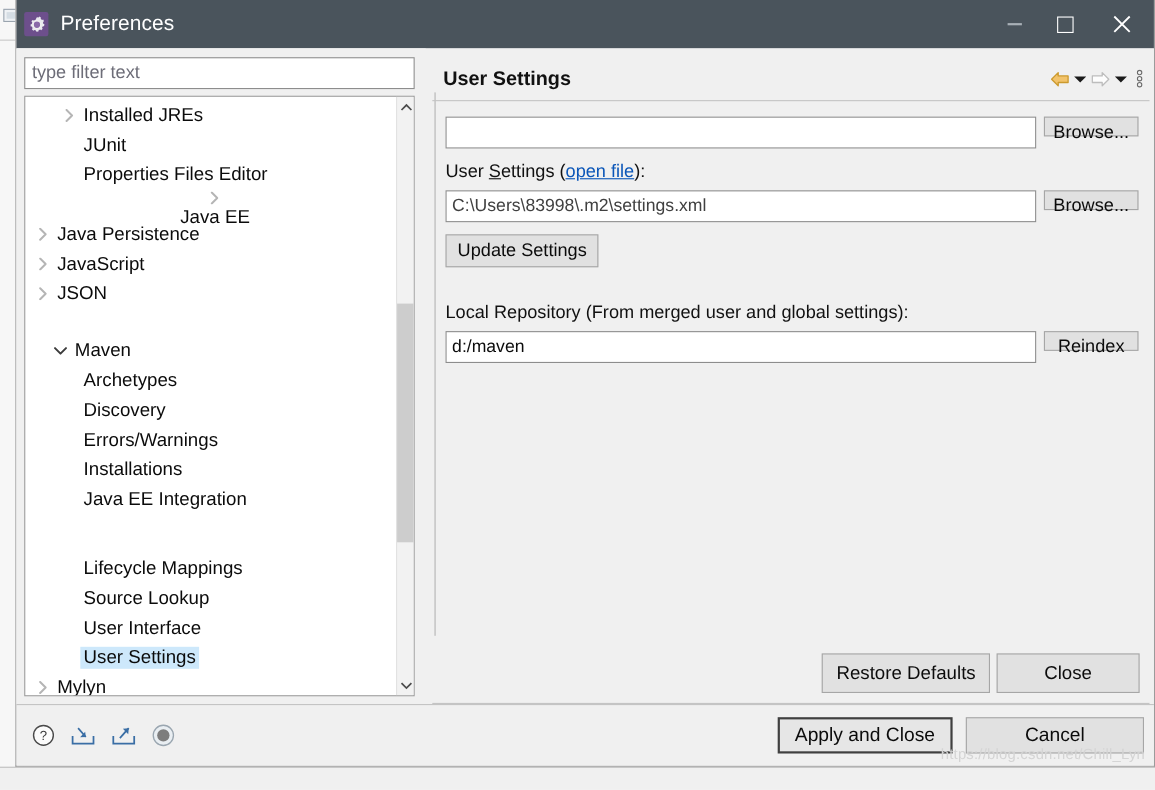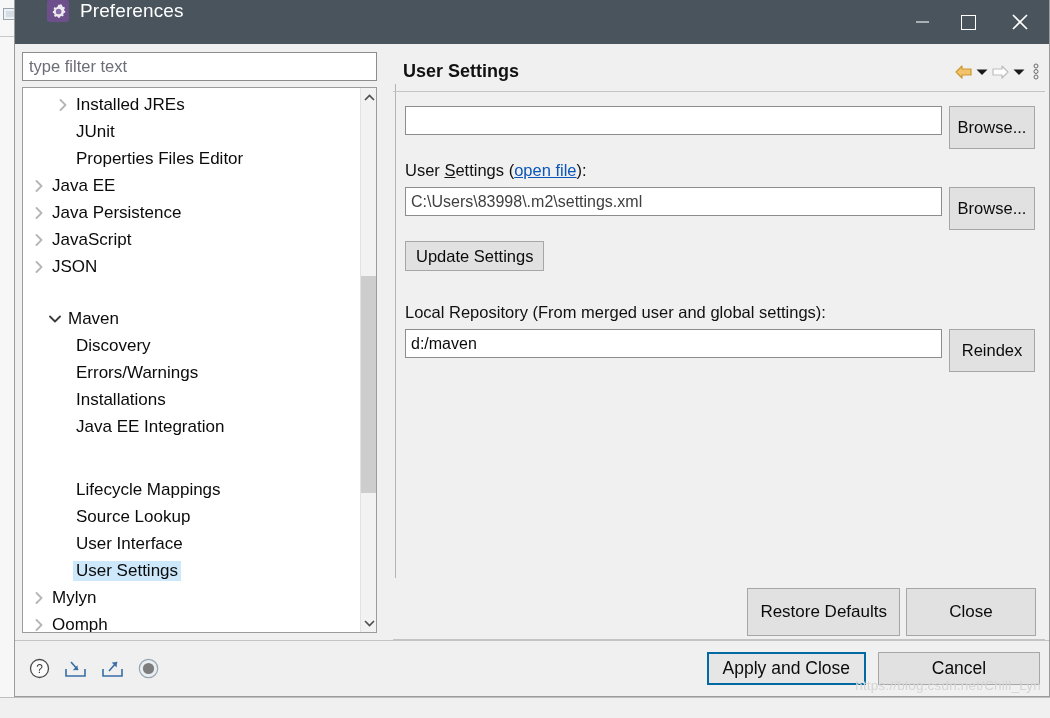--- a/index.html
+++ b/index.html
@@ -40,23 +40,22 @@
     background: #f0f0f0;
     border: 1px solid #9b9b9b;
     border-top: none;
     display: flex; flex-direction: column;
   }
 
   
   .titlebar {
     height: 44px; flex: 0 0 44px;
     background: #4a545c;
-    display: flex; 
+    display: flex; align-items: center;
     position: relative;
-    padding-left: 25px;
   }
   .title-gear {
     position: relative; width: 22px; height: 22px; margin-left: 7px;
     background: #6d4f8c; border-radius: 2px;
     display: flex; align-items: center; justify-content: center;
   }
   .title-gear svg { display: block; }
   .title-text {
     margin-left: 11px; color: #ffffff;
     font-size: 19px; letter-spacing: .1px;
@@ -173,59 +172,59 @@
     flex: 0 0 537px; height: 29px;
     border: 1px solid #8d8d8d; background: #ffffff;
     font-size: 16px; padding: 0 5px; line-height: 27px;
     color: #0b0b0b;
     font-family: "Liberation Sans", sans-serif; outline: none;
   }
   .text-input.muted { color: #404040; }
   .btn {
     background: #e1e1e1; border: 1px solid #a6a6a6;
     font-size: 16.5px; color: #0b0b0b;
-    padding: 0 9px; height: 43px; line-height: 27px;
+    padding: 0 9px; height: 18px; line-height: 27px;
     font-family: "Liberation Sans", sans-serif;
     cursor: default; white-space: nowrap;
   }
   .btn.browse { flex: 0 0 86px; text-align: center; padding: 0; }
   .btn.reindex { flex: 0 0 86px; text-align: center; padding: 0; }
   .spacer-12 { height: 12px; }
   .spacer-32 { height: 32px; }
 
   .update-row { margin-top: 11px; }
   .btn.update { height: 30px; line-height: 28px; padding: 0 10px; }
 
   .rp-footer {
     flex: 0 0 56px; display: flex; align-items: center;
     justify-content: flex-end; gap: 6px;
     padding-right: 9px;
     border-bottom: 1px solid #c4c4c4;
   }
   .btn.footer-btn {
-    height: 48px; line-height: 30px; min-width: 148px; text-align: center;
+    height: 36px; line-height: 30px; min-width: 148px; text-align: center;
     padding: 0 12px; font-size: 17px;
   }
   .btn.footer-btn.apply { min-width: 130px; }
 
   
   .bottom-bar {
     flex: 0 0 56px; display: flex; align-items: center;
     padding: 0 9px 0 14px;
     background: #f0f0f0;
     border-top: 1px solid #c4c4c4;
     position: relative;
   }
   .bb-icons { display: flex; align-items: center; gap: 14px; }
   .bb-icon { display: flex; align-items: center; justify-content: center; }
   .bb-icon svg { display: block; }
   .bb-actions { margin-left: auto; display: flex; align-items: center; gap: 12px; }
   .btn.primary {
     height: 33px; line-height: 29px; font-size: 17.5px;
-    padding: 0 14px; border: 2px solid #0369a1; background: #e6e6e6;
+    padding: 0 14px; border: 2px solid #404040; background: #e6e6e6;
   }
   .btn.cancel {
     height: 33px; line-height: 31px; font-size: 17.5px;
     padding: 0 14px; min-width: 162px; text-align: center;
     background: #e1e1e1;
   }
 
   .watermark {
     position: absolute; right: 8px; bottom: 3px;
     font-size: 13.5px; color: #d4d4d4; letter-spacing: .2px;
@@ -288,21 +287,21 @@
               <span class="tree-label">Installed JREs</span>
             </div>
             <div class="tree-row" style="padding-left: 32px;">
               <span class="tw-arrow"></span>
               <span class="tree-label">JUnit</span>
             </div>
             <div class="tree-row" style="padding-left: 32px;">
               <span class="tw-arrow"></span>
               <span class="tree-label">Properties Files Editor</span>
             </div>
-            <div class="tree-row" style="padding-left: 8px;">
+            <div class="tree-row" style="padding-left: 8px; flex-direction: column;">
               <span class="tw-arrow">
                 <svg width="8" height="12" viewBox="0 0 8 12">
                   <path d="M1.5 1 L6.5 6 L1.5 11" stroke="#b5b5b5" stroke-width="1.8" fill="none" stroke-linecap="round" stroke-linejoin="round"></path>
                 </svg>
               </span>
               <span class="tree-label">Java EE</span>
             </div>
             <div class="tree-row" style="padding-left: 8px;">
               <span class="tw-arrow">
                 <svg width="8" height="12" viewBox="0 0 8 12">
@@ -327,20 +326,24 @@
               </span>
               <span class="tree-label">JSON</span>
             </div>
             <div class="tree-row" style="padding-left: 24px; margin-top: 25px;">
               <span class="tw-arrow">
                 <svg width="12" height="8" viewBox="0 0 12 8">
                   <path d="M1 1.5 L6 6.5 L11 1.5" stroke="#3c3c3c" stroke-width="1.8" fill="none" stroke-linecap="round" stroke-linejoin="round"></path>
                 </svg>
               </span>
               <span class="tree-label">Maven</span>
+            </div>
+            <div class="tree-row" style="padding-left: 32px;">
+              <span class="tw-arrow"></span>
+              <span class="tree-label">Archetypes</span>
             </div>
             <div class="tree-row" style="padding-left: 32px;">
               <span class="tw-arrow"></span>
               <span class="tree-label">Discovery</span>
             </div>
             <div class="tree-row" style="padding-left: 32px;">
               <span class="tw-arrow"></span>
               <span class="tree-label">Errors/Warnings</span>
             </div>
             <div class="tree-row" style="padding-left: 32px;">

